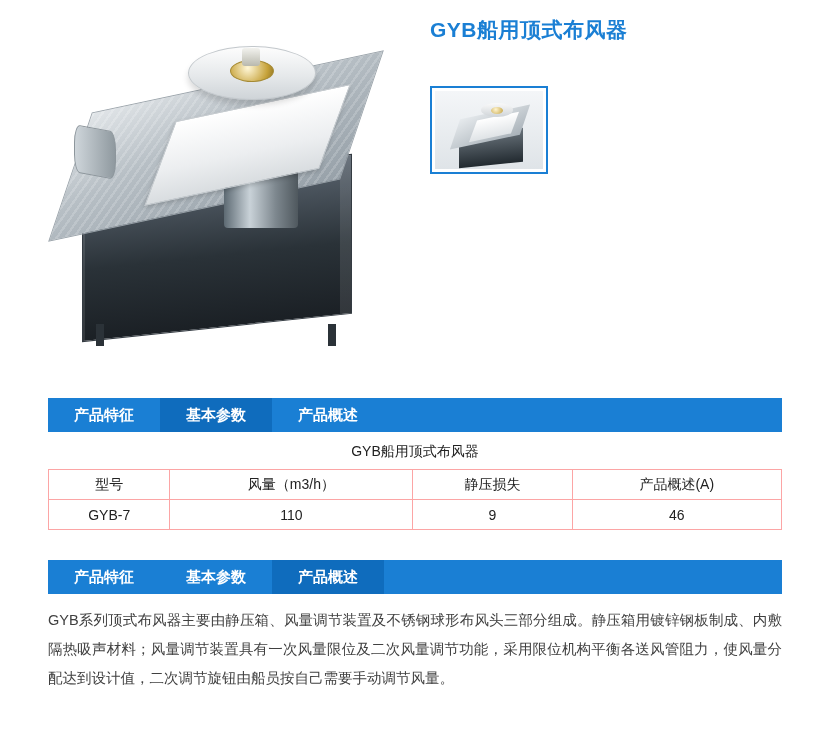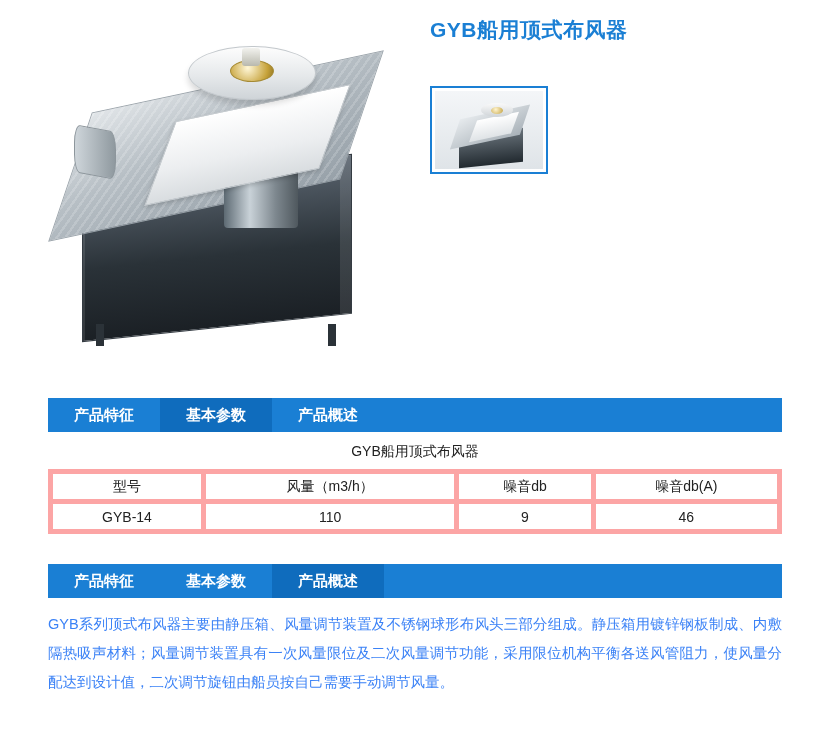--- a/index.html
+++ b/index.html
@@ -206,35 +206,35 @@
     margin: 11px 0 8px 0;
     color: #222;
   }
   table.spec {
     margin: 0 48px;
     width: 734px;
     border-collapse: collapse;
     font-size: 14px;
   }
   table.spec th, table.spec td {
-    border: 5px solid #fca5a5;
+    border: 1px solid #fca5a5;
     text-align: center;
     height: 30px;
     font-weight: normal;
     color: #222;
   }
   table.spec thead th { background: #ffffff; }
 
   
   .overview {
     margin: 12px 48px 0 48px;
     font-size: 14.5px;
     line-height: 2.0;
     text-align: justify;
-    color: #3b82f6;
+    color: #404040;
   }
   .gap-md { height: 30px; }
 </style>
 </head>
 <body>
 
 <div class="page">
 
   <div class="top">
 
@@ -275,27 +275,27 @@
     <div class="tab active">基本参数</div>
     <div class="tab">产品概述</div>
   </div>
 
   <div class="table-caption">GYB船用顶式布风器</div>
   <table class="spec">
     <thead>
       <tr>
         <th>型号</th>
         <th>风量（m3/h）</th>
-        <th>噪音db</th>
-        <th>噪音db(A)</th>
+        <th>静压损失</th>
+        <th>产品概述(A)</th>
       </tr>
     </thead>
     <tbody>
       <tr>
-        <td>GYB-14</td>
+        <td>GYB-7</td>
         <td>110</td>
         <td>9</td>
         <td>46</td>
       </tr>
     </tbody>
   </table>
 
   <div class="gap-md"></div>
 
   <div class="tabbar">

